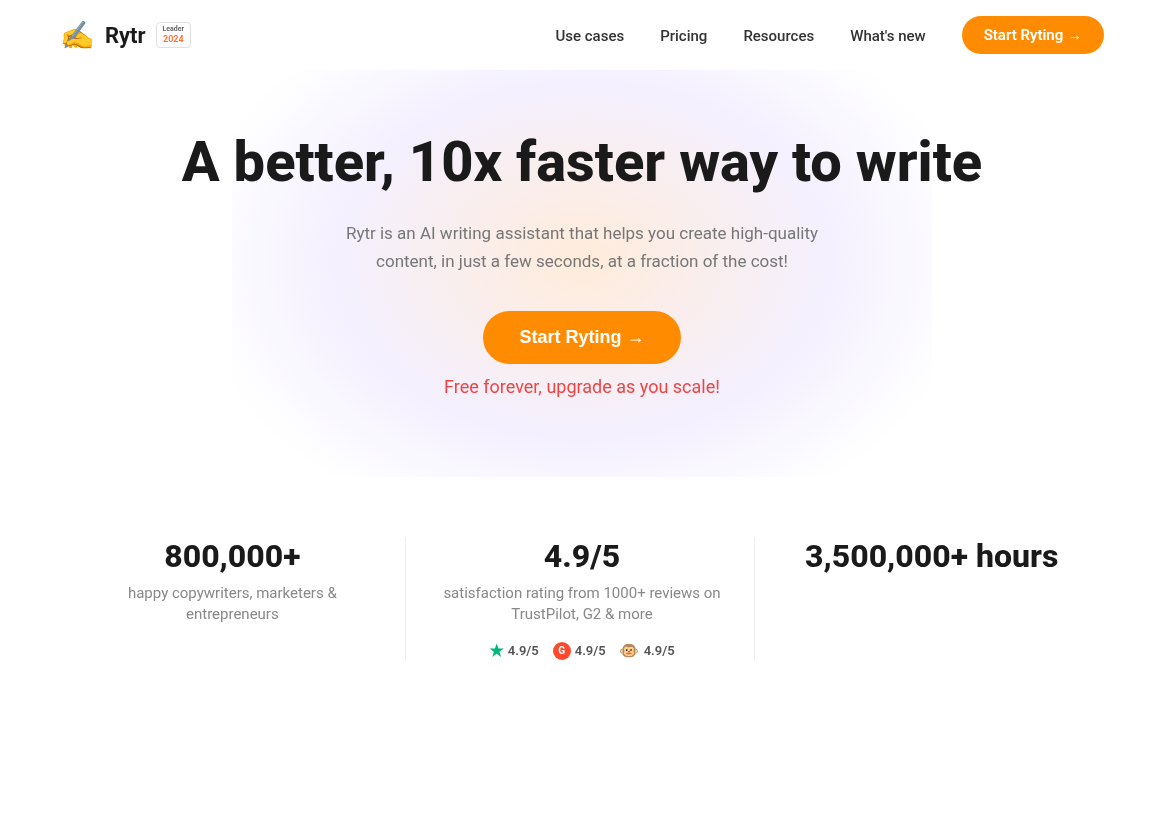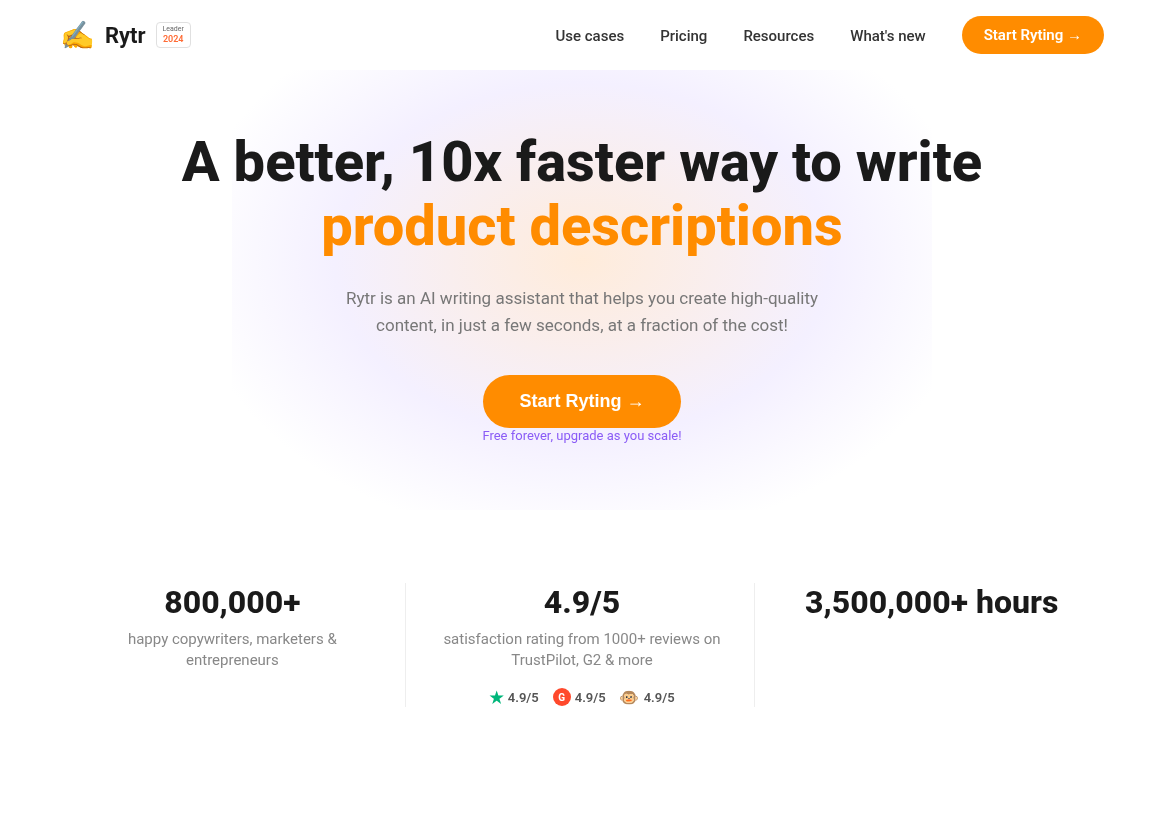--- a/index.html
+++ b/index.html
@@ -50,21 +50,21 @@
       font-size: 9px;
       font-weight: 600;
       color: #ff6b35;
       line-height: 1.2;
       text-align: center;
     }
 
     .leader-badge .badge-top {
       color: #666;
       font-size: 7px;
-      font-weight: 400;
+      font-weight: 700;
     }
 
     .nav-links {
       display: flex;
       align-items: center;
       gap: 36px;
       list-style: none;
     }
 
     .nav-links li a {
@@ -142,22 +142,23 @@
       padding: 16px 36px;
       border-radius: 40px;
       font-size: 18px;
       font-weight: 700;
       text-decoration: none;
       cursor: pointer;
       border: none;
     }
 
     .hero-cta-sub {
-      font-size: 13px;
-      color: #8b5cf6;
+      font-size: 18px;
+      color: #ef4444;
+      margin-top: 12px;
     }
 
     
     .stats {
       display: flex;
       justify-content: center;
       gap: 4px;
       padding: 40px 60px 50px;
       margin-top: 20px;
     }
@@ -252,21 +253,20 @@
       <a href="#" class="nav-cta">Start Ryting →</a>
     </li>
   </ul>
 </nav>
 
 <section class="hero">
   <div class="hero-bg"></div>
   <div class="hero-content">
     <h1 class="hero-title">
       <span>A better, 10x faster way to write</span>
-      <span class="hero-title-highlight">product descriptions</span>
     </h1>
     <p class="hero-subtitle">Rytr is an AI writing assistant that helps you create high-quality content, in just a few seconds, at a fraction of the cost!</p>
     <button class="hero-cta">Start Ryting →</button>
     <p class="hero-cta-sub">Free forever, upgrade as you scale!</p>
   </div>
 </section>
 
 <div class="stats">
   <div class="stat-item">
     <div class="stat-number">800,000+</div>

